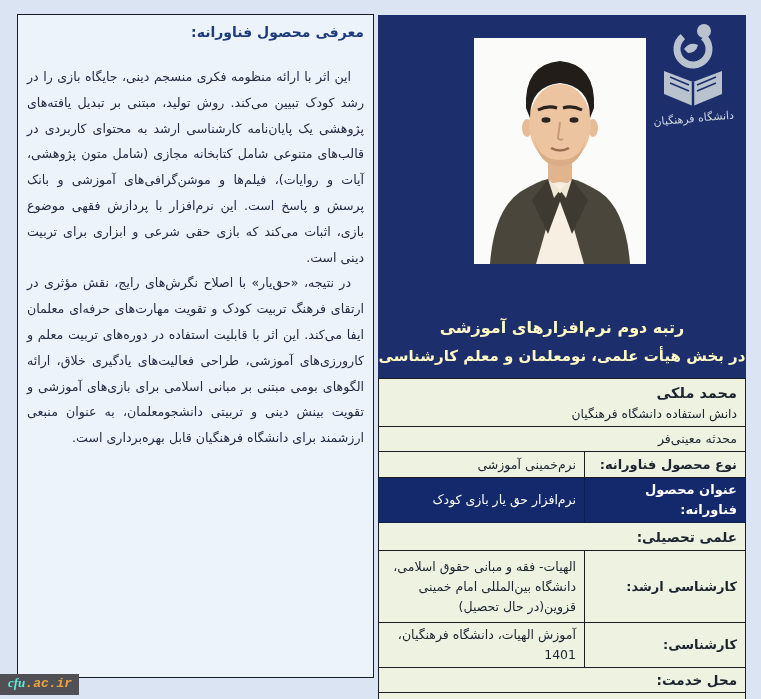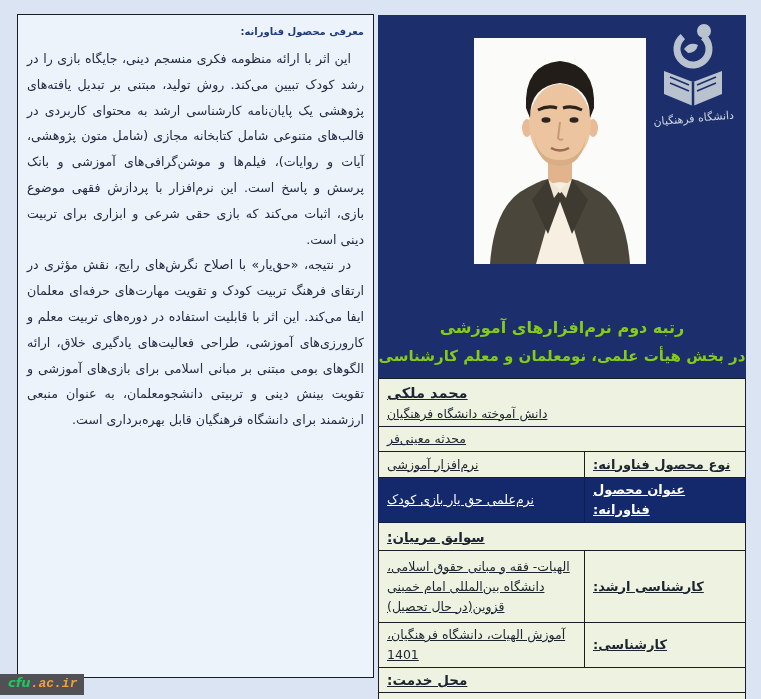--- a/index.html
+++ b/index.html
@@ -26,58 +26,58 @@
   }
   
   .article-box{
     position:absolute;left:17px;top:14px;width:357px;height:664px;
     background:var(--box-bg);
     border:1px solid var(--box-border);
     direction:rtl;
     padding:6px 9px;
   }
   .article-title{
-    font-size:10px;font-weight:bold;color:var(--heading-blue);
-    margin-bottom:3px;line-height:22px;
+    font-size:14px;font-weight:bold;color:var(--heading-blue);
+    margin-bottom:21px;line-height:22px;
   }
   .article-box p{
     font-size:12.6px;color:var(--body-ink);
     line-height:25.8px;text-align:justify;text-indent:13px;
   }
   
   .profile-panel{
     position:absolute;left:378px;top:15px;width:368px;height:363px;
     background:var(--panel-navy);
   }
   .photo-frame{
     position:absolute;left:96px;top:23px;width:172px;height:226px;
     background:#fbfbf9;overflow:hidden;
   }
   .logo-block{
     position:absolute;right:4px;top:4px;width:96px;height:112px;
     text-align:center;
   }
   .banner{
     position:absolute;bottom:8px;left:0;width:100%;
-    text-align:center;color:#84cc16;font-weight:bold;direction:rtl;
+    text-align:center;color:#fef9c3;font-weight:bold;direction:rtl;
   }
   .banner-line1{font-size:16px;line-height:28px;}
   .banner-line2{font-size:15px;line-height:28px;}
   
   .profile-table{
     position:absolute;left:378px;top:378px;width:368px;
     border-collapse:collapse;direction:rtl;
     background:var(--table-bg);
     table-layout:fixed;
   }
   .profile-table td{
     border:1px solid var(--table-border);
     font-size:12.5px;color:#1c2430;
-    text-align:left;vertical-align:middle;
-    padding:2px 8px;line-height:20px;text-decoration:underline;
+    text-align:right;vertical-align:middle;
+    padding:2px 8px;line-height:20px;
   }
   .profile-table td.lbl{font-weight:bold;font-size:13px;}
   .col-label{width:161px;}
   .row-name td{height:47px;}
   .row-advisor td{height:23px;}
   .row-type td{height:26px;}
   .row-title td{height:28px;}
   .row-title td{background:var(--highlight-navy);color:#ffffff;border-color:#0e1f4e;}
   .row-eduhdr td, .row-svchdr td{font-weight:bold;font-size:13.5px;}
   .row-eduhdr td{height:28px;}
@@ -89,21 +89,21 @@
   .person-sub{font-size:12.3px;line-height:19px;display:block;}
   
   .watermark{
     position:absolute;left:0;top:674px;
     background:var(--wm-bg);
     padding:1px 7px 3px 8px;
     font-size:13px;font-style:italic;font-weight:bold;
     direction:ltr;line-height:16px;
     text-decoration:none;
   }
-  .wm-prefix{color:#22c55e;}
+  .wm-prefix{color:#5eead4;font-family:Liberation Serif, serif;}
   .wm-suffix{color:var(--wm-orange);font-family:Liberation Mono, monospace;}
 </style>
 </head>
 <body>
 
 <section class="article-box">
   <h2 class="article-title">معرفی محصول فناورانه:</h2>
   <p>این اثر با ارائه منظومه فکری منسجم دینی، جایگاه بازی را در رشد کودک تبیین می‌کند. روش تولید، مبتنی بر تبدیل یافته‌های پژوهشی یک پایان‌نامه کارشناسی ارشد به محتوای کاربردی در قالب‌های متنوعی شامل کتابخانه مجازی (شامل متون پژوهشی، آیات و روایات)، فیلم‌ها و موشن‌گرافی‌های آموزشی و بانک پرسش و پاسخ است. این نرم‌افزار با پردازش فقهی موضوع بازی، اثبات می‌کند که بازی حقی شرعی و ابزاری برای تربیت دینی است.</p>
   <p>در نتیجه، «حق‌یار» با اصلاح نگرش‌های رایج، نقش مؤثری در ارتقای فرهنگ تربیت کودک و تقویت مهارت‌های حرفه‌ای معلمان ایفا می‌کند. این اثر با قابلیت استفاده در دوره‌های تربیت معلم و کارورزی‌های آموزشی، طراحی فعالیت‌های یادگیری خلاق، ارائه الگوهای بومی مبتنی بر مبانی اسلامی برای بازی‌های آموزشی و تقویت بینش دینی و تربیتی دانشجومعلمان، به عنوان منبعی ارزشمند برای دانشگاه فرهنگیان قابل بهره‌برداری است.</p>
 </section>
@@ -172,36 +172,36 @@
 
 <table class="profile-table">
   <colgroup>
       <col class="col-label">
       <col>
     </colgroup>
   <tbody>
     <tr class="row-name">
       <td colspan="2">
         <span class="person-name">محمد ملکی</span>
-        <span class="person-sub">دانش آموخته دانشگاه فرهنگیان</span>
+        <span class="person-sub">دانش استفاده دانشگاه فرهنگیان</span>
       </td>
     </tr>
     <tr class="row-advisor">
       <td colspan="2">محدثه معینی‌فر</td>
     </tr>
     <tr class="row-type">
       <td class="lbl">نوع محصول فناورانه:</td>
-      <td>نرم‌افزار آموزشی</td>
+      <td>نرم‌خمینی آموزشی</td>
     </tr>
     <tr class="row-title">
       <td class="lbl">عنوان محصول فناورانه:</td>
-      <td>نرم‌علمی حق یار بازی کودک</td>
+      <td>نرم‌افزار حق یار بازی کودک</td>
     </tr>
     <tr class="row-eduhdr">
-      <td colspan="2">سوابق مربیان:</td>
+      <td colspan="2">علمی تحصیلی:</td>
     </tr>
     <tr class="row-ma">
       <td class="lbl">کارشناسی ارشد:</td>
       <td>الهیات- فقه و مبانی حقوق اسلامی، دانشگاه بین‌المللی امام خمینی قزوین(در حال تحصیل)</td>
     </tr>
     <tr class="row-ba">
       <td class="lbl">کارشناسی:</td>
       <td>آموزش الهیات، دانشگاه فرهنگیان، 1401</td>
     </tr>
     <tr class="row-svchdr">

